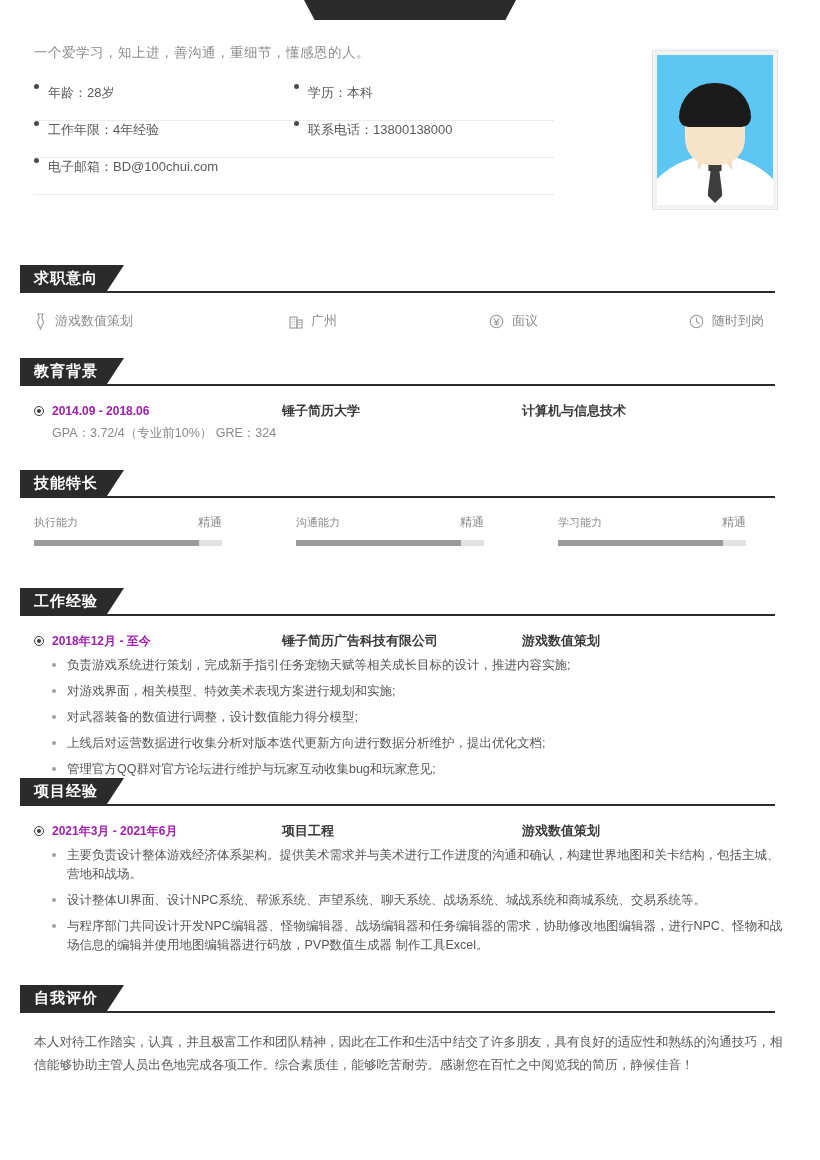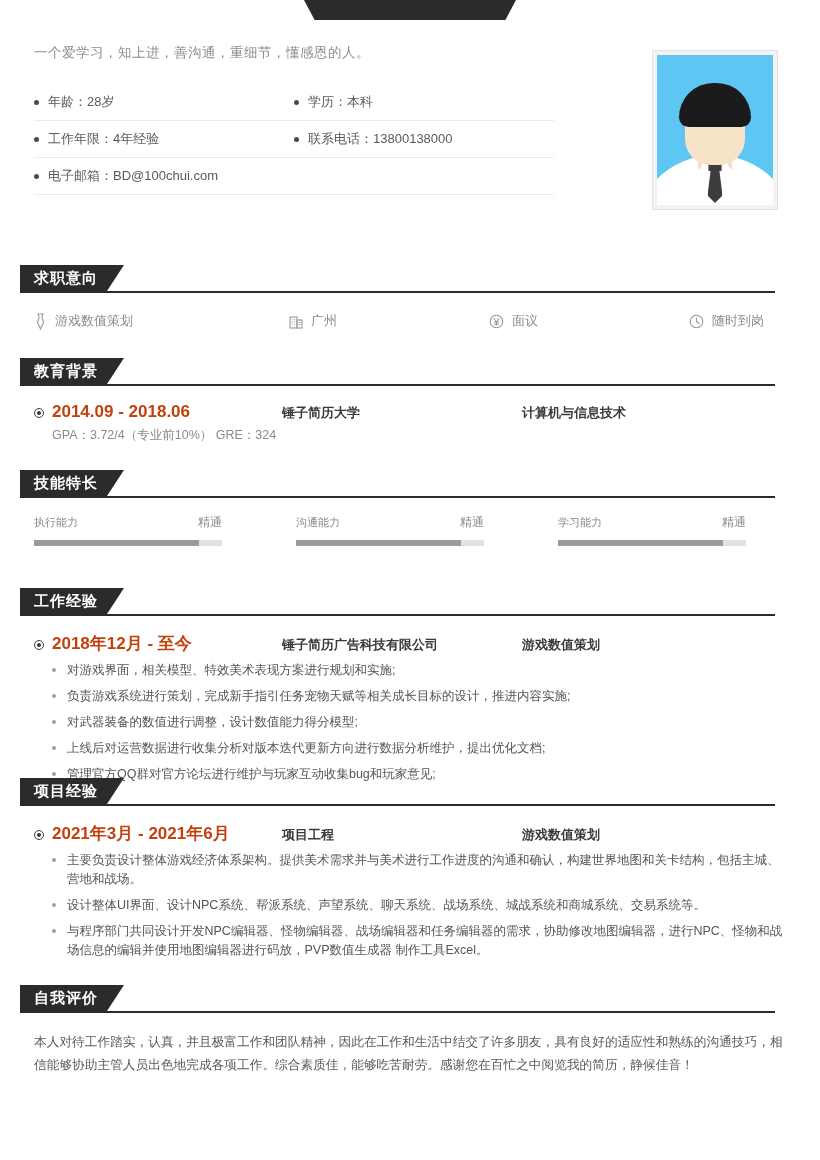--- a/index.html
+++ b/index.html
@@ -27,21 +27,21 @@
     line-height:40px;
   }
   .tagline {
     margin-left:34px; margin-top:2px;
     font-size:13.5px; color:#8c8c8c; letter-spacing:.5px;
   }
 
   .contact { margin-left:34px; margin-top:22px; width:520px; }
   .contact-row { display:flex; height:37px; }
   .contact-cell {
-    width:50%; display:flex; align-items:center;
+    width:50%; display:flex; align-items:flex-start;
     border-bottom:1px solid #ebebeb;
     font-size:13px; color:#5a5a5a;
   }
   .contact-cell.blank { border-bottom:1px solid #ebebeb; }
   .dot {
     width:5px; height:5px; border-radius:50%;
     background:#4a4a4a; margin-right:9px; flex:none;
   }
 
   
@@ -127,21 +127,21 @@
   .bullet-ring {
     width:10px; height:10px; border-radius:50%;
     border:1.5px solid #3a3a3a; position:relative; flex:none;
     margin-right:8px; top:1px;
   }
   .bullet-ring::after {
     content:''; position:absolute; left:50%; top:50%;
     transform:translate(-50%,-50%);
     width:4px; height:4px; border-radius:50%; background:#3a3a3a;
   }
-  .e-date { font-size:17px; font-weight:bold; color:#c2410c; }
+  .e-date { font-size:12px; font-weight:bold; color:#a21caf; }
   .e-org  { font-size:13px; font-weight:bold; color:#3a3a3a; }
   .e-role { font-size:13px; font-weight:bold; color:#3a3a3a; }
   .e-sub  { font-size:12.5px; color:#8a8a8a; margin-left:18px; margin-top:5px; }
 
   .bullets { margin-left:18px; margin-top:6px; }
   .bullet-li { display:flex; margin-bottom:7px; }
   .bullet-di {
     width:4px; height:4px; background:#a0a0a0; border-radius:50%;
     margin-right:11px; margin-top:7px; flex:none;
   }
@@ -333,25 +333,25 @@
     <div class="entry" style="margin-top:14px;">
       <div class="entry-line">
         <span class="bullet-ring"></span>
         <span class="e-date" style="width:230px;">2018年12月 - 至今</span>
         <span class="e-org" style="width:240px;">锤子简历广告科技有限公司</span>
         <span class="e-role">游戏数值策划</span>
       </div>
       <div class="bullets">
         <div class="bullet-li">
           <span class="bullet-di"></span>
+          <span class="bullet-tx">负责游戏系统进行策划，完成新手指引任务宠物天赋等相关成长目标的设计，推进内容实施;</span>
+        </div>
+        <div class="bullet-li">
+          <span class="bullet-di"></span>
           <span class="bullet-tx">对游戏界面，相关模型、特效美术表现方案进行规划和实施;</span>
-        </div>
-        <div class="bullet-li">
-          <span class="bullet-di"></span>
-          <span class="bullet-tx">负责游戏系统进行策划，完成新手指引任务宠物天赋等相关成长目标的设计，推进内容实施;</span>
         </div>
         <div class="bullet-li">
           <span class="bullet-di"></span>
           <span class="bullet-tx">对武器装备的数值进行调整，设计数值能力得分模型;</span>
         </div>
         <div class="bullet-li">
           <span class="bullet-di"></span>
           <span class="bullet-tx">上线后对运营数据进行收集分析对版本迭代更新方向进行数据分析维护，提出优化文档;</span>
         </div>
         <div class="bullet-li">

